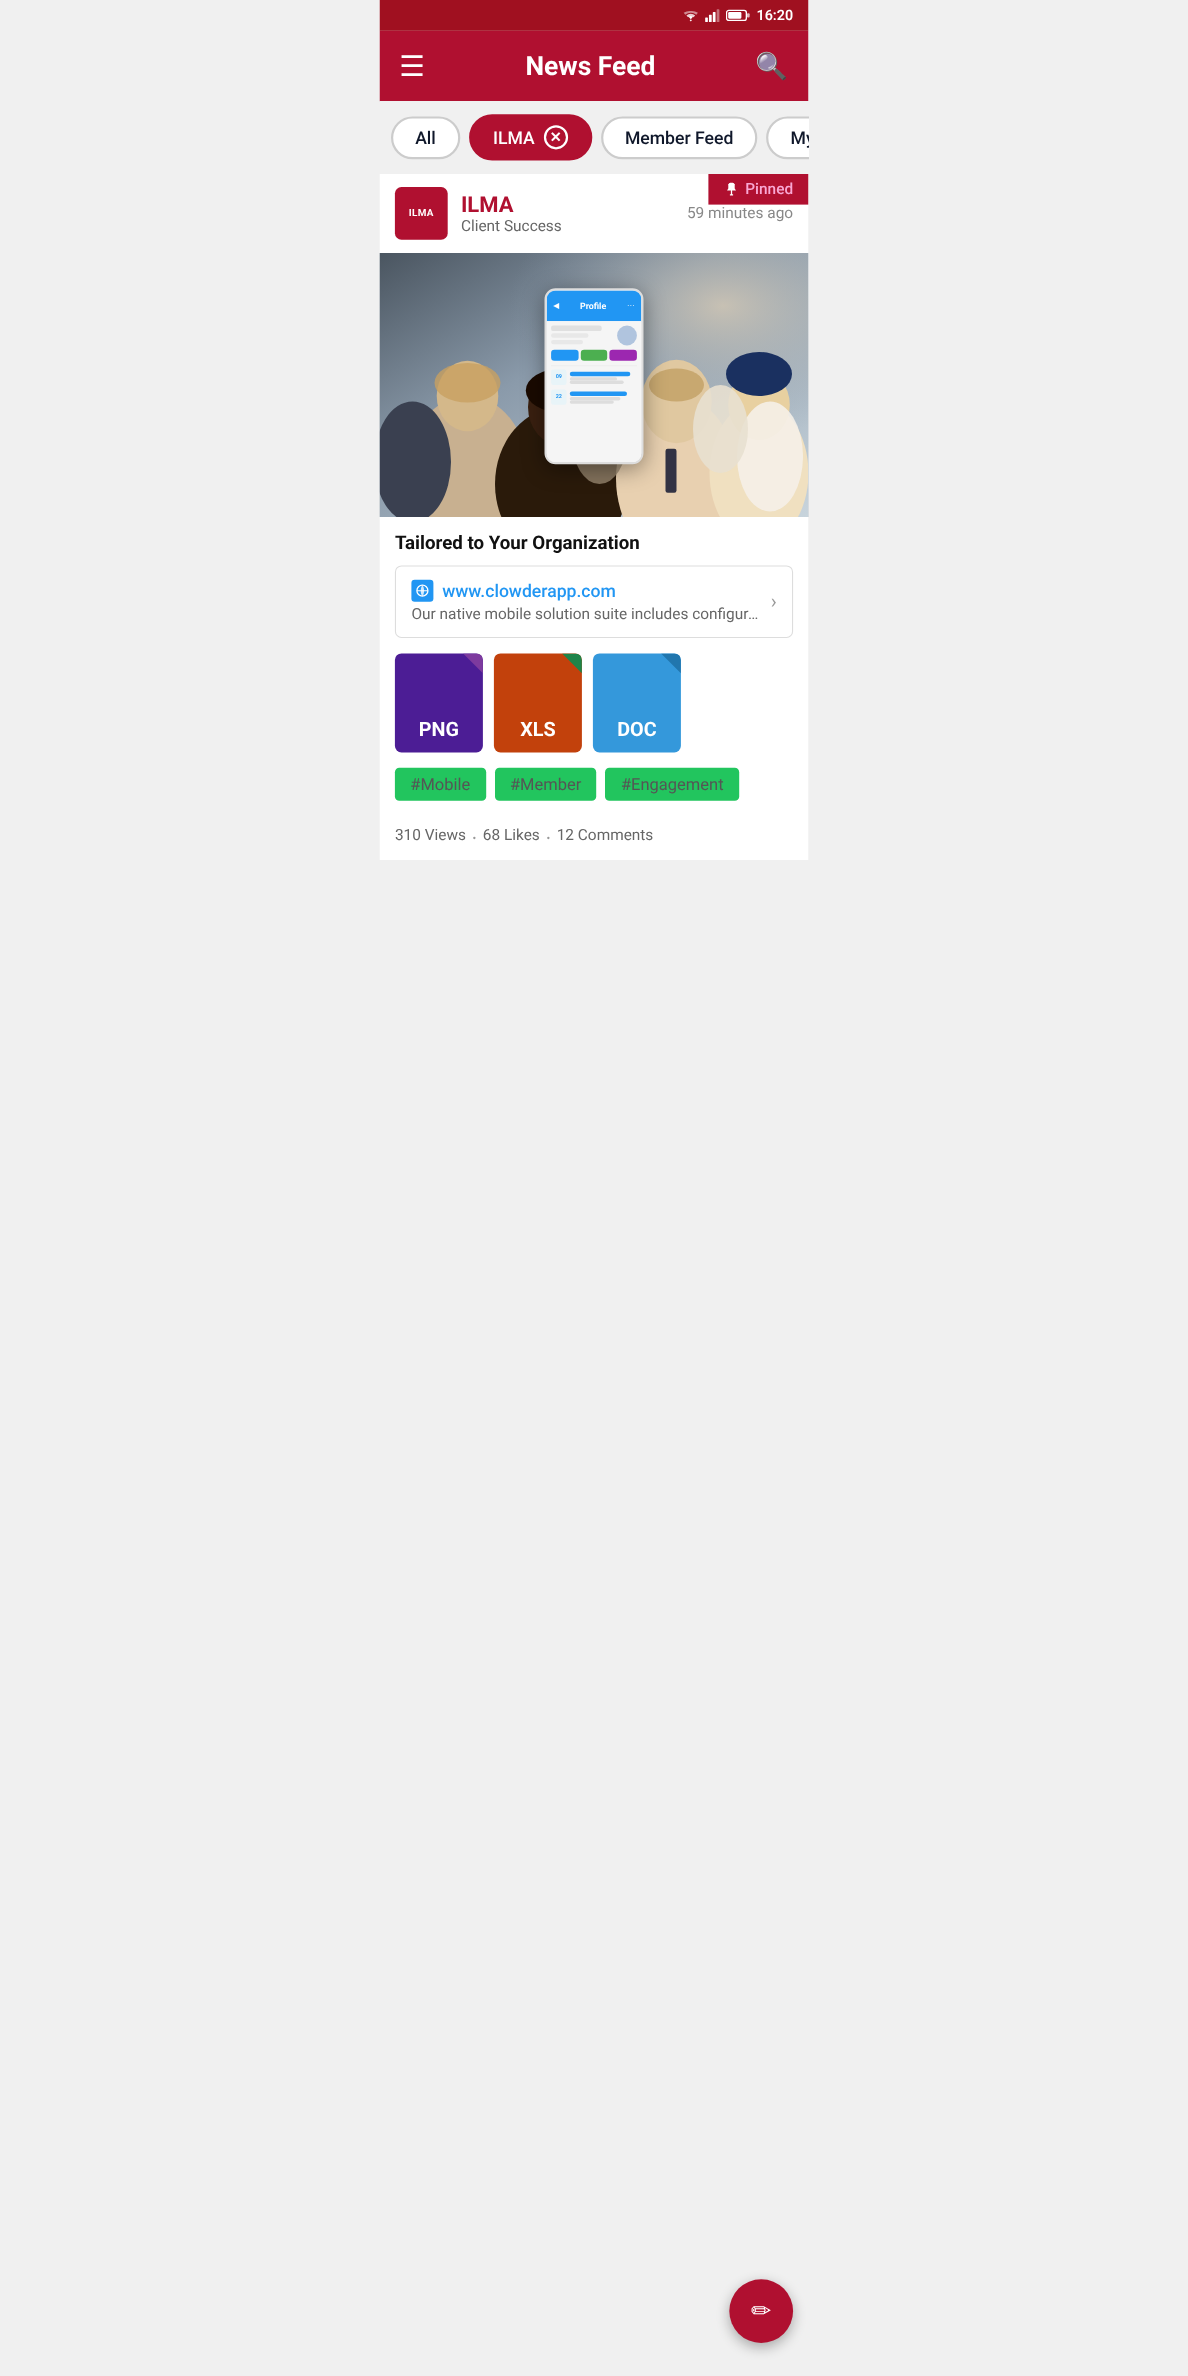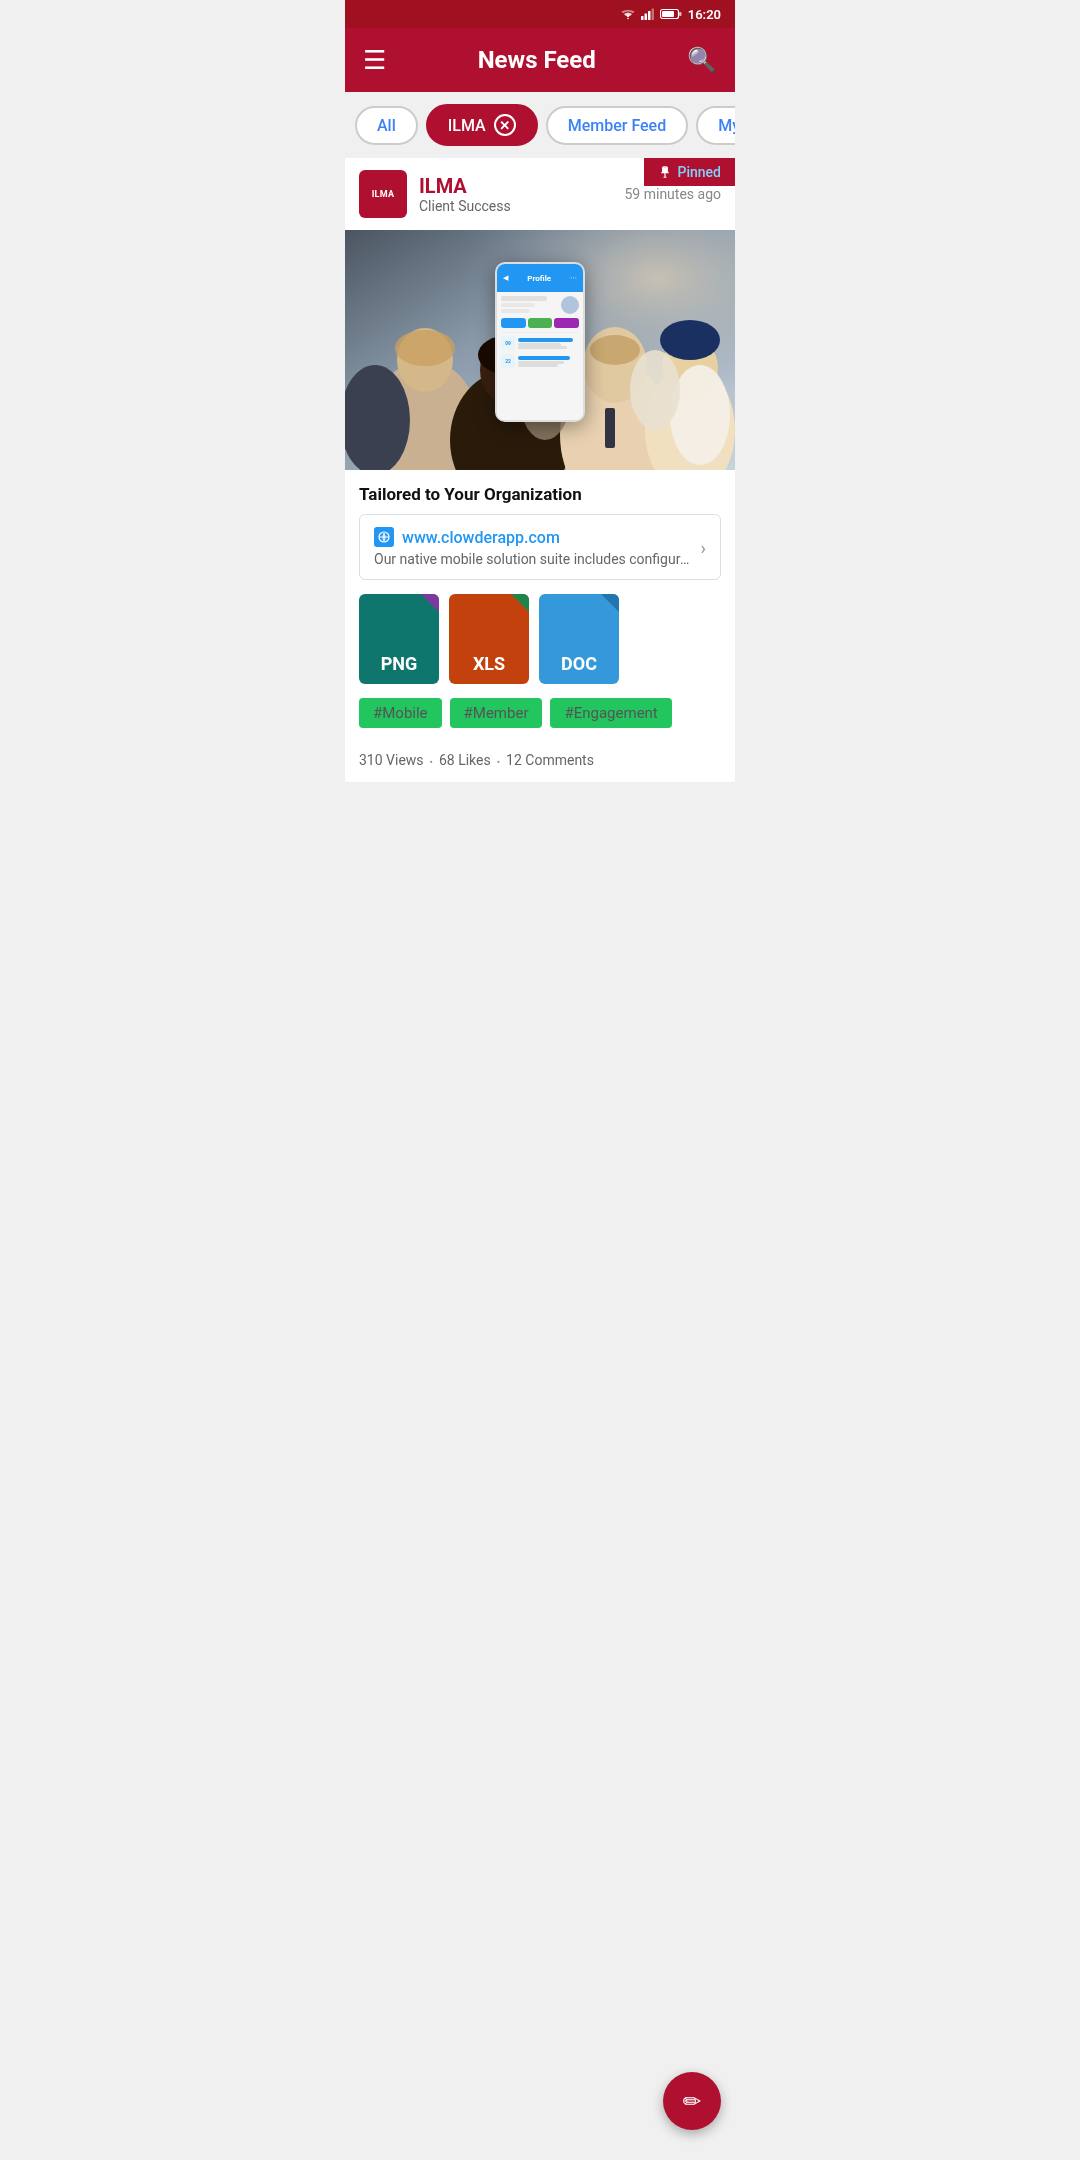--- a/index.html
+++ b/index.html
@@ -58,21 +58,21 @@
       scrollbar-width: none;
     }
     .filter-bar::-webkit-scrollbar { display: none; }
     .filter-pill {
       border-radius: 50px;
       padding: 8px 20px;
       font-size: 16px;
       font-weight: 500;
       border: 2px solid #ccc;
       background: white;
-      color: #3b82f6;
+      color: #0f172a;
       white-space: nowrap;
       cursor: pointer;
       flex-shrink: 0;
     }
     .filter-pill.active {
       background: #b01030;
       border-color: #b01030;
       color: white;
       display: flex;
       align-items: center;
@@ -96,21 +96,21 @@
     .post-card {
       background: white;
       margin: 0;
       position: relative;
     }
     .pinned-badge {
       position: absolute;
       top: 0;
       right: 0;
       background: #b01030;
-      color: #7dd3fc;
+      color: #f9a8d4;
       padding: 6px 14px;
       font-size: 14px;
       font-weight: 500;
       display: flex;
       align-items: center;
       gap: 6px;
       z-index: 2;
     }
     .post-header {
       display: flex;
@@ -330,21 +330,21 @@
       overflow: hidden;
     }
     .file-icon::before {
       content: '';
       position: absolute;
       top: 0; right: 0;
       width: 0; height: 0;
       border-style: solid;
       border-width: 0 18px 18px 0;
     }
-    .file-icon.png { background: #0f766e; }
+    .file-icon.png { background: #4c1d95; }
     .file-icon.png::before { border-color: transparent #7d3a9e transparent transparent; }
     .file-icon.xls { background: #c2410c; }
     .file-icon.xls::before { border-color: transparent #1e8449 transparent transparent; }
     .file-icon.doc { background: #3498db; }
     .file-icon.doc::before { border-color: transparent #2176ae transparent transparent; }
     .file-label {
       color: white;
       font-size: 18px;
       font-weight: bold;
     }

